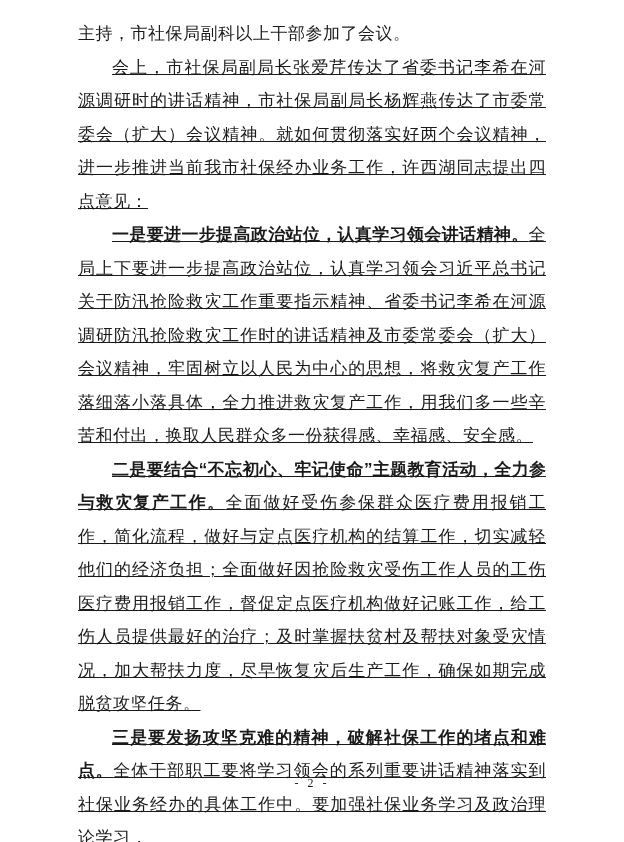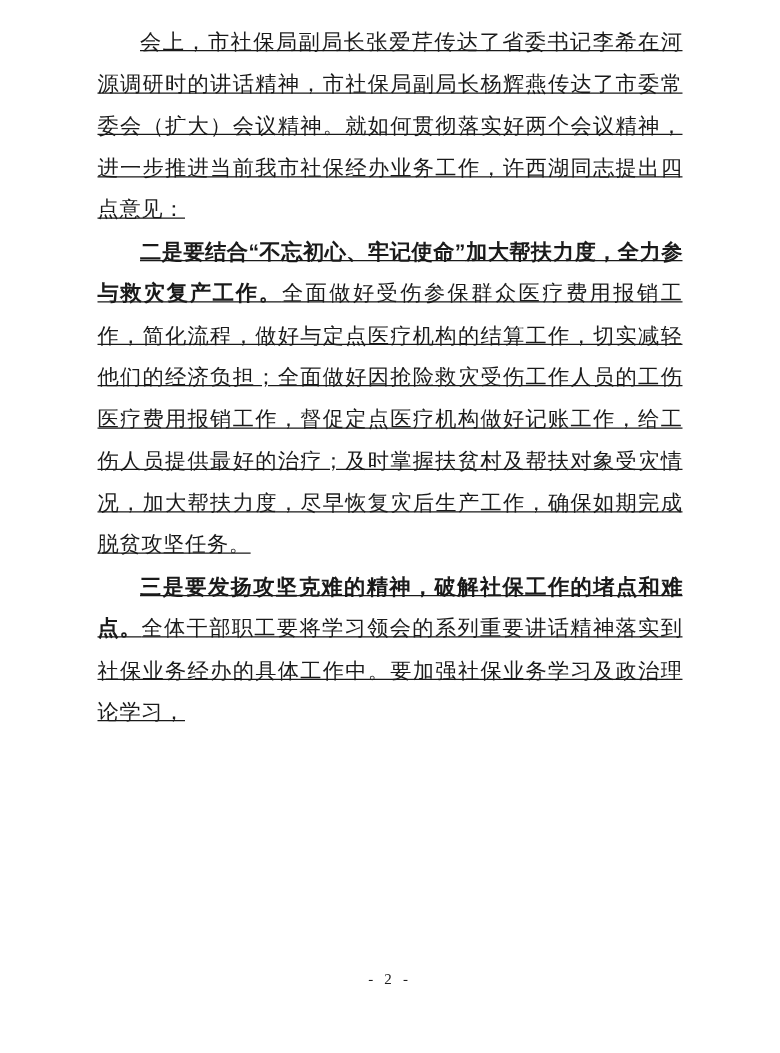--- a/index.html
+++ b/index.html
@@ -50,18 +50,20 @@
     letter-spacing: 3px;
     font-family: "Liberation Serif", "DejaVu Serif", serif;
     color: #1a1a1a;
   }
 </style>
 </head>
 <body>
 
 <div class="page">
   <div class="doc-body">
+      <p class="para"><span class="run-regular">主持，市社保局副科以上干部参加了会议。</span></p>
       <p class="para indent"><span class="run-regular">会上，市社保局副局长张爱芹传达了省委书记李希在河源调研时的讲话精神，市社保局副局长杨辉燕传达了市委常委会（扩大）会议精神。就如何贯彻落实好两个会议精神，进一步推进当前我市社保经办业务工作，许西湖同志提出四点意见：</span></p>
-      <p class="para indent"><span class="run-bold">二是要结合“不忘初心、牢记使命”加大帮扶力度，全力参与救灾复产工作。</span><span class="run-regular">全面做好受伤参保群众医疗费用报销工作，简化流程，做好与定点医疗机构的结算工作，切实减轻他们的经济负担；全面做好因抢险救灾受伤工作人员的工伤医疗费用报销工作，督促定点医疗机构做好记账工作，给工伤人员提供最好的治疗；及时掌握扶贫村及帮扶对象受灾情况，加大帮扶力度，尽早恢复灾后生产工作，确保如期完成脱贫攻坚任务。</span></p>
+      <p class="para indent"><span class="run-bold">一是要进一步提高政治站位，认真学习领会讲话精神。</span><span class="run-regular">全局上下要进一步提高政治站位，认真学习领会习近平总书记关于防汛抢险救灾工作重要指示精神、省委书记李希在河源调研防汛抢险救灾工作时的讲话精神及市委常委会（扩大）会议精神，牢固树立以人民为中心的思想，将救灾复产工作落细落小落具体，全力推进救灾复产工作，用我们多一些辛苦和付出，换取人民群众多一份获得感、幸福感、安全感。</span></p>
+      <p class="para indent"><span class="run-bold">二是要结合“不忘初心、牢记使命”主题教育活动，全力参与救灾复产工作。</span><span class="run-regular">全面做好受伤参保群众医疗费用报销工作，简化流程，做好与定点医疗机构的结算工作，切实减轻他们的经济负担；全面做好因抢险救灾受伤工作人员的工伤医疗费用报销工作，督促定点医疗机构做好记账工作，给工伤人员提供最好的治疗；及时掌握扶贫村及帮扶对象受灾情况，加大帮扶力度，尽早恢复灾后生产工作，确保如期完成脱贫攻坚任务。</span></p>
       <p class="para indent"><span class="run-bold">三是要发扬攻坚克难的精神，破解社保工作的堵点和难点。</span><span class="run-regular">全体干部职工要将学习领会的系列重要讲话精神落实到社保业务经办的具体工作中。要加强社保业务学习及政治理论学习，</span></p>
     </div>
   <div class="page-number">- 2 -</div>
 </div>
 
 </body></html>

